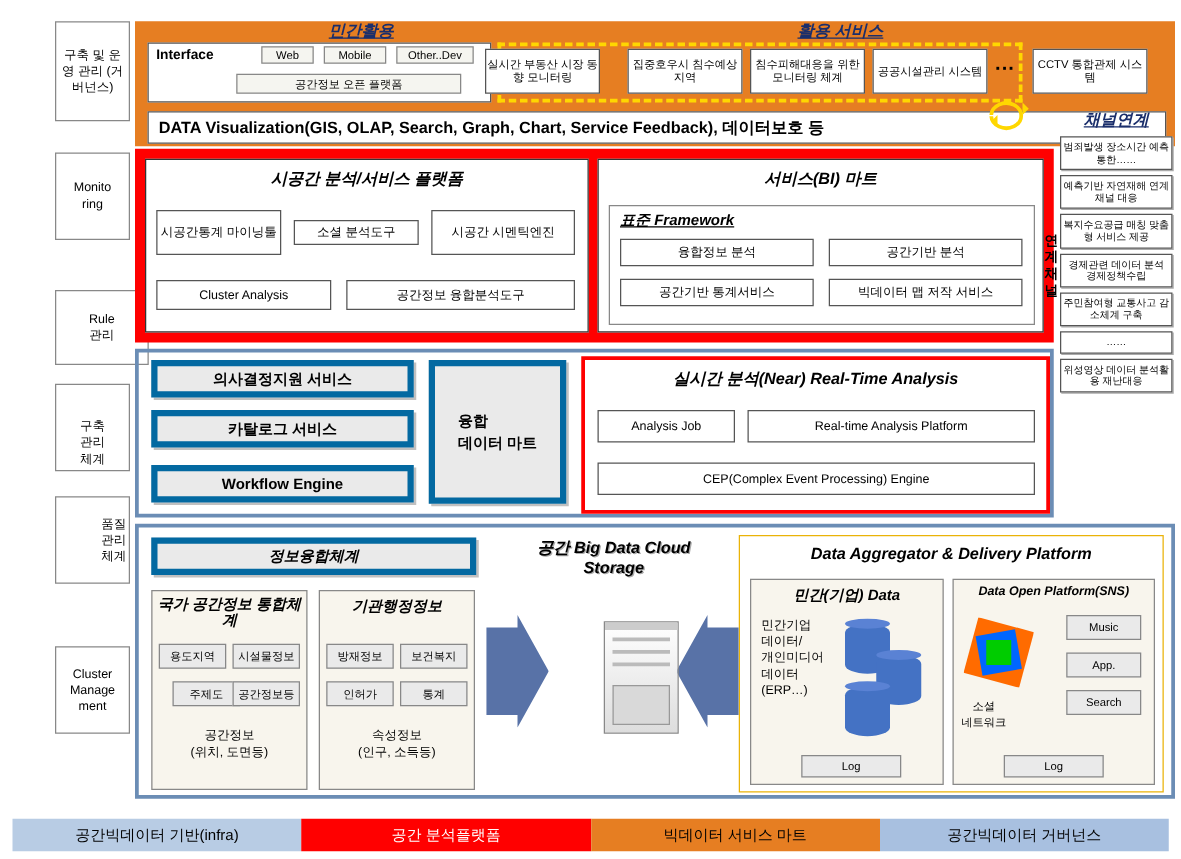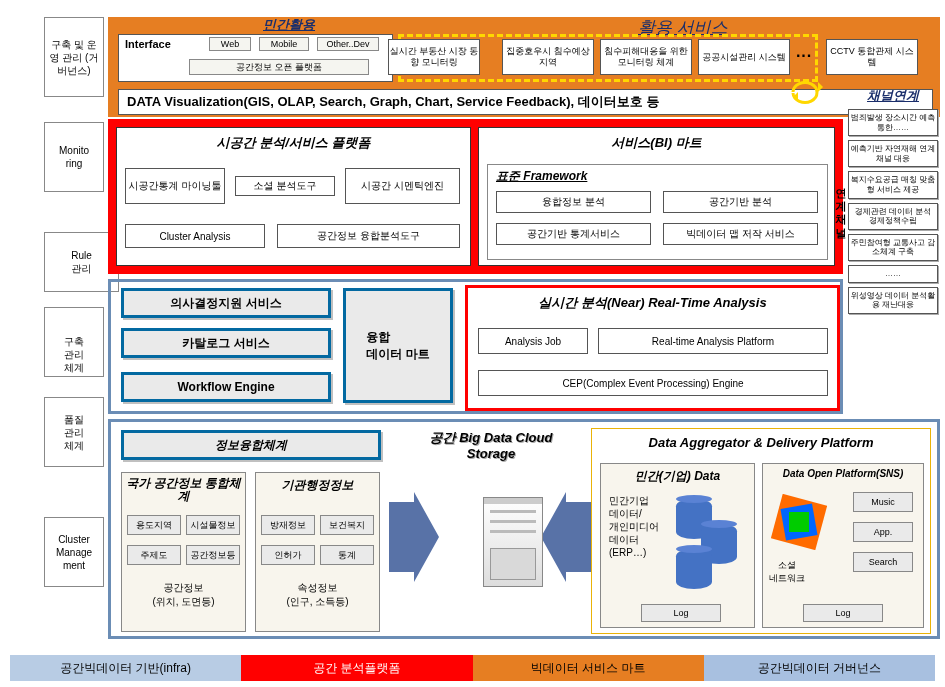--- a/index.html
+++ b/index.html
@@ -4,42 +4,42 @@
 <style>
 * { box-sizing: border-box; margin: 0; padding: 0; }
 body { font-family: "Malgun Gothic", sans-serif; background: #fff; }
 .canvas { width: 945px; height: 687px; position: relative; background: #fff; }
 .sidebar { position: absolute; left: 44px; top: 17px; width: 60px; height: 624px; }
 .sidebar-box { border: 1px solid #888; text-align: center; font-size: 10px; display: flex; align-items: center; justify-content: center; padding: 2px; line-height: 1.3; }
 .sb1 { position: absolute; top: 0; left: 0; width: 60px; height: 80px; }
 .sb2 { position: absolute; top: 105px; left: 0; width: 60px; height: 70px; }
 .sb3 { position: absolute; top: 215px; left: 0; width: 75px; height: 60px; }
 .sb4 { position: absolute; top: 290px; left: 0; width: 60px; height: 70px; align-items: flex-end; }
-.sb5 { position: absolute; top: 380px; left: 0; width: 60px; height: 70px; }
+.sb5 { position: absolute; top: 380px; left: 0; width: 60px; height: 70px; justify-content: flex-end; }
 .sb6 { position: absolute; top: 500px; left: 0; width: 60px; height: 70px; }
 .content { position: absolute; left: 108px; top: 17px; width: 832px; height: 624px; }
 .orange-block { position: absolute; top: 0; left: 0; width: 832px; height: 100px; background: #e67e22; }
 .title-mingan { position: absolute; top: -1px; left: 155px; font-size: 13px; font-style: italic; font-weight: bold; color: #1a2e6b; text-decoration: underline; }
-.title-hwalyong { position: absolute; top: -1px; left: 530px; font-size: 17px; font-style: italic; font-weight: normal; color: #1a2e6b; text-decoration: underline; }
+.title-hwalyong { position: absolute; top: -1px; left: 530px; font-size: 13px; font-style: italic; font-weight: bold; color: #1a2e6b; text-decoration: underline; }
 .interface-box { position: absolute; top: 17px; left: 10px; width: 275px; height: 48px; background: #fff; border: 1px solid #555; }
 .interface-label { position: absolute; top: 3px; left: 6px; font-size: 11px; font-weight: bold; }
 .mini-btn { position: absolute; background: #f5f5f0; border: 1px solid #888; font-size: 9px; text-align: center; padding: 1px 4px; }
 .dashed-group { position: absolute; top: 17px; left: 290px; width: 420px; height: 48px; border: 3px dashed #ffd700; }
 .svc-btn { position: absolute; background: #fff; border: 1px solid #555; font-size: 9px; text-align: center; display: flex; align-items: center; justify-content: center; line-height: 1.2; }
 .viz-bar { position: absolute; top: 72px; left: 10px; width: 815px; height: 26px; background: #fff; border: 1px solid #555; display: flex; align-items: center; padding-left: 8px; font-size: 13px; font-weight: bold; }
 .arrow-loop { position: absolute; top: 60px; left: 680px; width: 40px; height: 30px; }
 .red-block { position: absolute; top: 102px; left: 0; width: 735px; height: 155px; background: #ff0000; }
 .red-inner { position: absolute; background: #fff; border: 1px solid #333; }
 .red-left { top: 8px; left: 8px; width: 355px; height: 139px; }
 .red-right { top: 8px; left: 370px; width: 357px; height: 139px; }
 .panel-title { font-size: 13px; font-weight: bold; font-style: italic; text-align: center; padding: 6px 0; }
 .cell { position: absolute; background: #fff; border: 1px solid #555; font-size: 10px; display: flex; align-items: center; justify-content: center; text-align: center; }
 .blue-block1 { position: absolute; top: 262px; left: 0; width: 735px; height: 135px; border: 3px solid #6b8db5; }
 .blue-block2 { position: absolute; top: 402px; left: 0; width: 832px; height: 220px; border: 3px solid #6b8db5; background: #fff; }
-.box3d { position: absolute; background: #eaeaea; border: 3px solid #0369a1; box-shadow: 2px 2px 0 #c0c0c0; font-size: 12px; font-weight: bold; display: flex; align-items: center; justify-content: center; }
+.box3d { position: absolute; background: #eaeaea; border: 5px solid #0369a1; box-shadow: 2px 2px 0 #c0c0c0; font-size: 12px; font-weight: bold; display: flex; align-items: center; justify-content: center; }
 .realtime-box { position: absolute; top: 3px; left: 354px; width: 375px; height: 126px; background: #fff; border: 3px solid #ff0000; }
 .right-col { position: absolute; top: 70px; left: 740px; width: 90px; height: 320px; }
 .rc-title { font-size: 13px; font-weight: bold; font-style: italic; color: #1a2e6b; text-decoration: underline; text-align: center; margin-bottom: 4px; }
 .rc-box { border: 1px solid #555; font-size: 8px; text-align: center; padding: 3px 1px; margin-bottom: 4px; line-height: 1.2; box-shadow: 1px 1px 0 #aaa; background: #fff; }
 .vert-label { position: absolute; top: 170px; left: 726px; width: 14px; font-size: 11px; font-weight: bold; text-align: center; line-height: 1.2; }
 .legend { position: absolute; left: 10px; top: 655px; width: 925px; height: 26px; display: flex; }
 .legend-item { flex: 1; text-align: center; font-size: 12px; display: flex; align-items: center; justify-content: center; color: #000; }
 .lg-blue { background: #b8cce4; }
 .lg-red { background: #ff0000; color: #ffffff; }
 .lg-orange { background: #e67e22; }
@@ -202,21 +202,21 @@
           <div class="mini" style="top:58px;left:90px;width:60px;height:20px">App.</div>
           <div class="mini" style="top:88px;left:90px;width:60px;height:20px">Search</div>
           <div class="mini" style="top:140px;left:40px;width:80px;height:18px">Log</div>
         </div>
       </div>
 
       <div class="sub-panel" style="top:50px;left:10px;width:125px;height:160px">
         <div class="sub-title" style="white-space:pre-line;line-height:1.1">국가 공간정보 통합체계</div>
         <div class="mini" style="top:42px;left:5px;width:54px;height:20px">용도지역</div>
         <div class="mini" style="top:42px;left:64px;width:54px;height:20px">시설물정보</div>
-        <div class="mini" style="top:72px;left:5px;width:54px;height:20px">주제도</div>
+        <div class="mini" style="top:72px;left:16px;width:54px;height:20px">주제도</div>
         <div class="mini" style="top:72px;left:64px;width:54px;height:20px">공간정보등</div>
         <div style="position:absolute;top:108px;left:0;width:100%;text-align:center;font-size:10px;white-space:pre-line">공간정보
 (위치, 도면등)</div>
       </div>
 
       <div class="sub-panel" style="top:50px;left:144px;width:125px;height:160px">
         <div class="sub-title">기관행정정보</div>
         <div class="mini" style="top:42px;left:5px;width:54px;height:20px">방재정보</div>
         <div class="mini" style="top:42px;left:64px;width:54px;height:20px">보건복지</div>
         <div class="mini" style="top:72px;left:5px;width:54px;height:20px">인허가</div>

